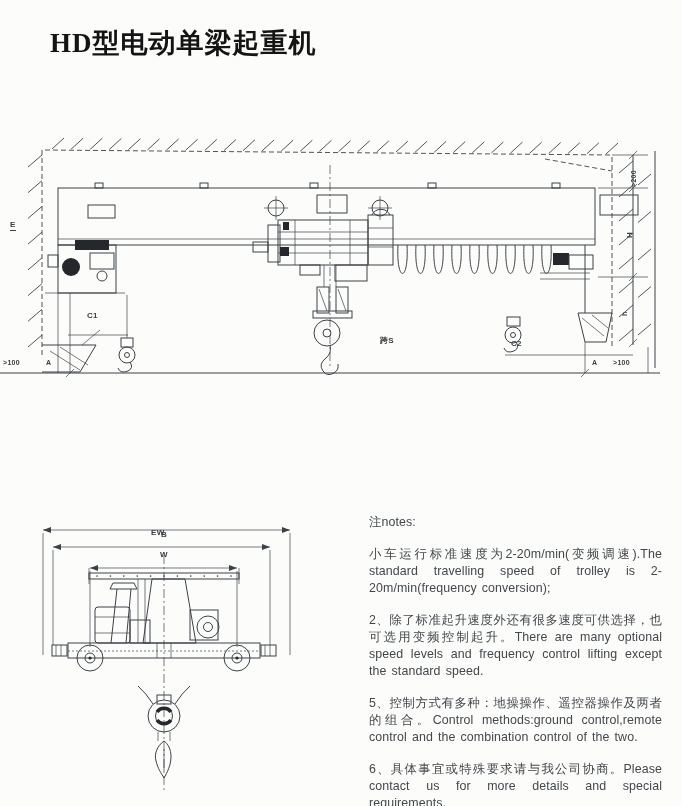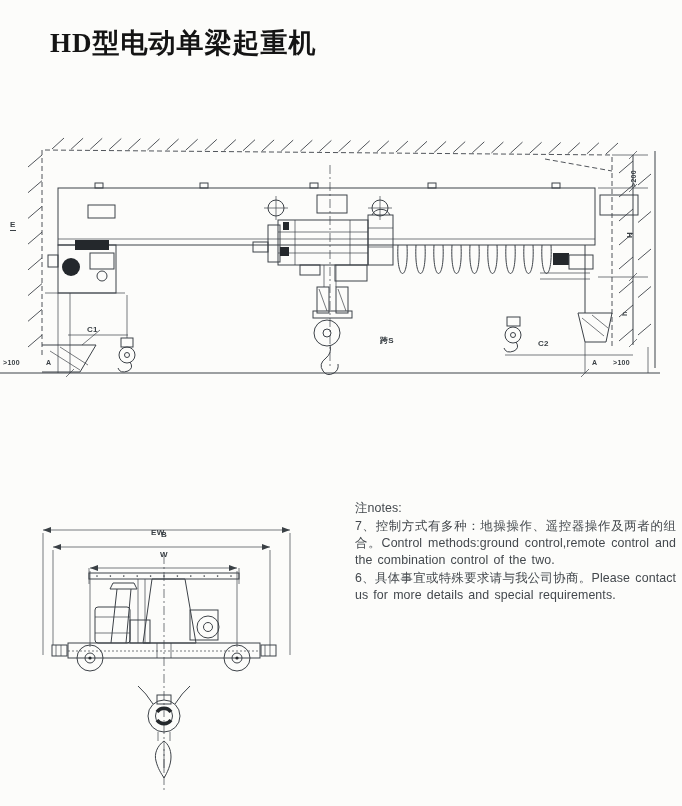--- a/index.html
+++ b/index.html
@@ -22,21 +22,21 @@
     line-height:1;white-space:nowrap;letter-spacing:.3px;
   }
   .dim.small{font-size:7px;}
   .dim.rot{transform:rotate(-90deg);transform-origin:left top;}
   .dim.ul{border-bottom:1px solid #3a4045;padding-bottom:1px;}
   .notes{
     position:absolute;left:354px;top:499px;width:323px;
     font-size:12.4px;line-height:17px;color:#43484d;
     text-align:justify;letter-spacing:.1px;word-spacing:1.5px;
   }
-  .notes p{margin:1px;}
+  .notes p{margin:15px;}
   svg .ln{stroke:#3d4248;fill:none;stroke-width:1;}
   svg .thin{stroke:#3d4248;fill:none;stroke-width:.7;}
   svg .dash{stroke:#3d4248;fill:none;stroke-width:.9;stroke-dasharray:5 3;}
   svg .cl{stroke:#3d4248;fill:none;stroke-width:.7;stroke-dasharray:9 3 2 3;}
   svg .fill{fill:#24282c;stroke:none;}
   svg .arr{fill:#3a4045;stroke:none;}
   svg .hatch{stroke:#3d4248;fill:none;stroke-width:.9;}
   svg .dots{stroke:#3d4248;fill:none;stroke-width:1.6;stroke-linecap:round;}
   svg .thk{stroke:#24282c;fill:none;stroke-width:3.5;}
 </style>
@@ -152,23 +152,23 @@
     <path class="ln" d="M633 60 V250"></path>
     <path class="thin" d="M629 64 l8 -8 M629 97 l8 -8 M629 186 l8 -8 M629 252 l8 -8"></path>
     <path class="thin" d="M612 60 H648 M598 93 H648 M598 182 H648"></path>
   </g>
 </svg>
 </div>
 
 <span class="dim ul" style="left:10px;top:221px;">E</span>
 <span class="dim small" style="left:3px;top:359px;">&gt;100</span>
 <span class="dim small" style="left:46px;top:359px;">A</span>
-<span class="dim" style="left:87px;top:326px;">C1</span>
+<span class="dim" style="left:87px;top:312px;">C1</span>
 <span class="dim" style="left:380px;top:337px;">跨S</span>
-<span class="dim" style="left:538px;top:340px;">C2</span>
+<span class="dim" style="left:511px;top:340px;">C2</span>
 <span class="dim small" style="left:592px;top:359px;">A</span>
 <span class="dim small" style="left:613px;top:359px;">&gt;100</span>
 <span class="dim small rot" style="left:630px;top:187px;">&gt;200</span>
 <span class="dim rot" style="left:626px;top:238px;">H</span>
 <span class="dim small rot" style="left:621px;top:316px;">h</span>
 
 <div class="drawing" style="left:25px;top:505px;width:300px;height:300px;">
 <svg width="300" height="300" viewBox="0 0 300 300">
 
   <g>
@@ -229,15 +229,17 @@
   </g>
 </svg>
 </div>
 
 <span class="dim" style="left:151px;top:510px;margin-top:19px;">EW</span>
 <span class="dim" style="left:161px;top:531px;">B</span>
 <span class="dim" style="left:160px;top:551px;">W</span>
 
 <div class="notes">
   <p>注notes:</p>
-  <p>7、控制方式有多种：地操操作、遥控器操作及两者的组合。Control methods:ground control,remote control and the combination control of the two.</p>
+  <p>小车运行标准速度为2-20m/min(变频调速).The standard travelling speed of trolley is 2-20m/min(frequency conversion);</p>
+  <p>2、除了标准起升速度外还有很多速度可供选择，也可选用变频控制起升。There are many optional speed levels and frequency control lifting except the standard speed.</p>
+  <p>5、控制方式有多种：地操操作、遥控器操作及两者的组合。Control methods:ground control,remote control and the combination control of the two.</p>
   <p>6、具体事宜或特殊要求请与我公司协商。Please contact us for more details and special requirements.</p>
 </div>
 
 </body></html>

